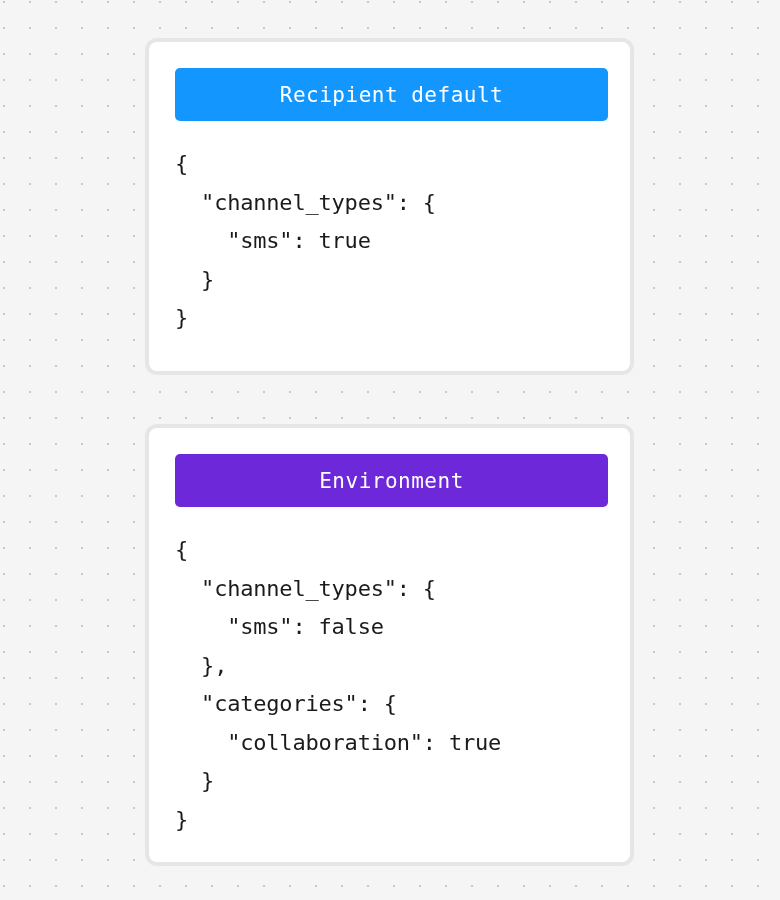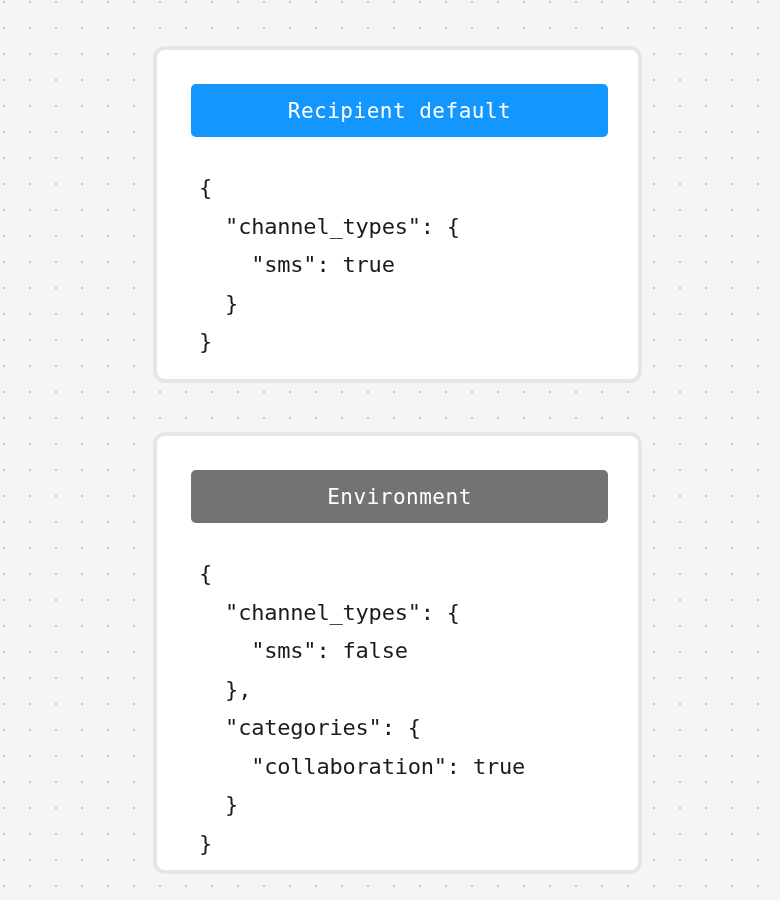--- a/index.html
+++ b/index.html
@@ -1,15 +1,15 @@
 <!DOCTYPE html>
 <html><head>
 <meta charset="utf-8">
 <style>
-  * { box-sizing: border-box; margin: 0; padding: 8px; }
+  * { box-sizing: border-box; margin: 0; padding: 0; }
 
   html, body {
     width: 780px;
     height: 900px;
   }
 
   body {
     position: relative;
     background-color: #f5f5f5;
     background-image: radial-gradient(#c9c9c9 1.2px, transparent 1.3px);
@@ -42,21 +42,21 @@
     align-items: center;
     justify-content: center;
     color: #ffffff;
     font-family: "DejaVu Sans Mono", "Liberation Mono", monospace;
     font-size: 21px;
     letter-spacing: 0.5px;
     white-space: nowrap;
   }
 
   .card-header.accent-blue  { background: #1496ff; }
-  .card-header.accent-green { background: #737373; }
+  .card-header.accent-green { background: #6d28d9; }
 
   .card-code {
     margin-top: 24px;
     font-family: "DejaVu Sans Mono", "Liberation Mono", monospace;
     font-size: 22px;
     line-height: 38.5px;
     color: #1b1b1b;
     white-space: pre;
     letter-spacing: -0.2px;
   }

